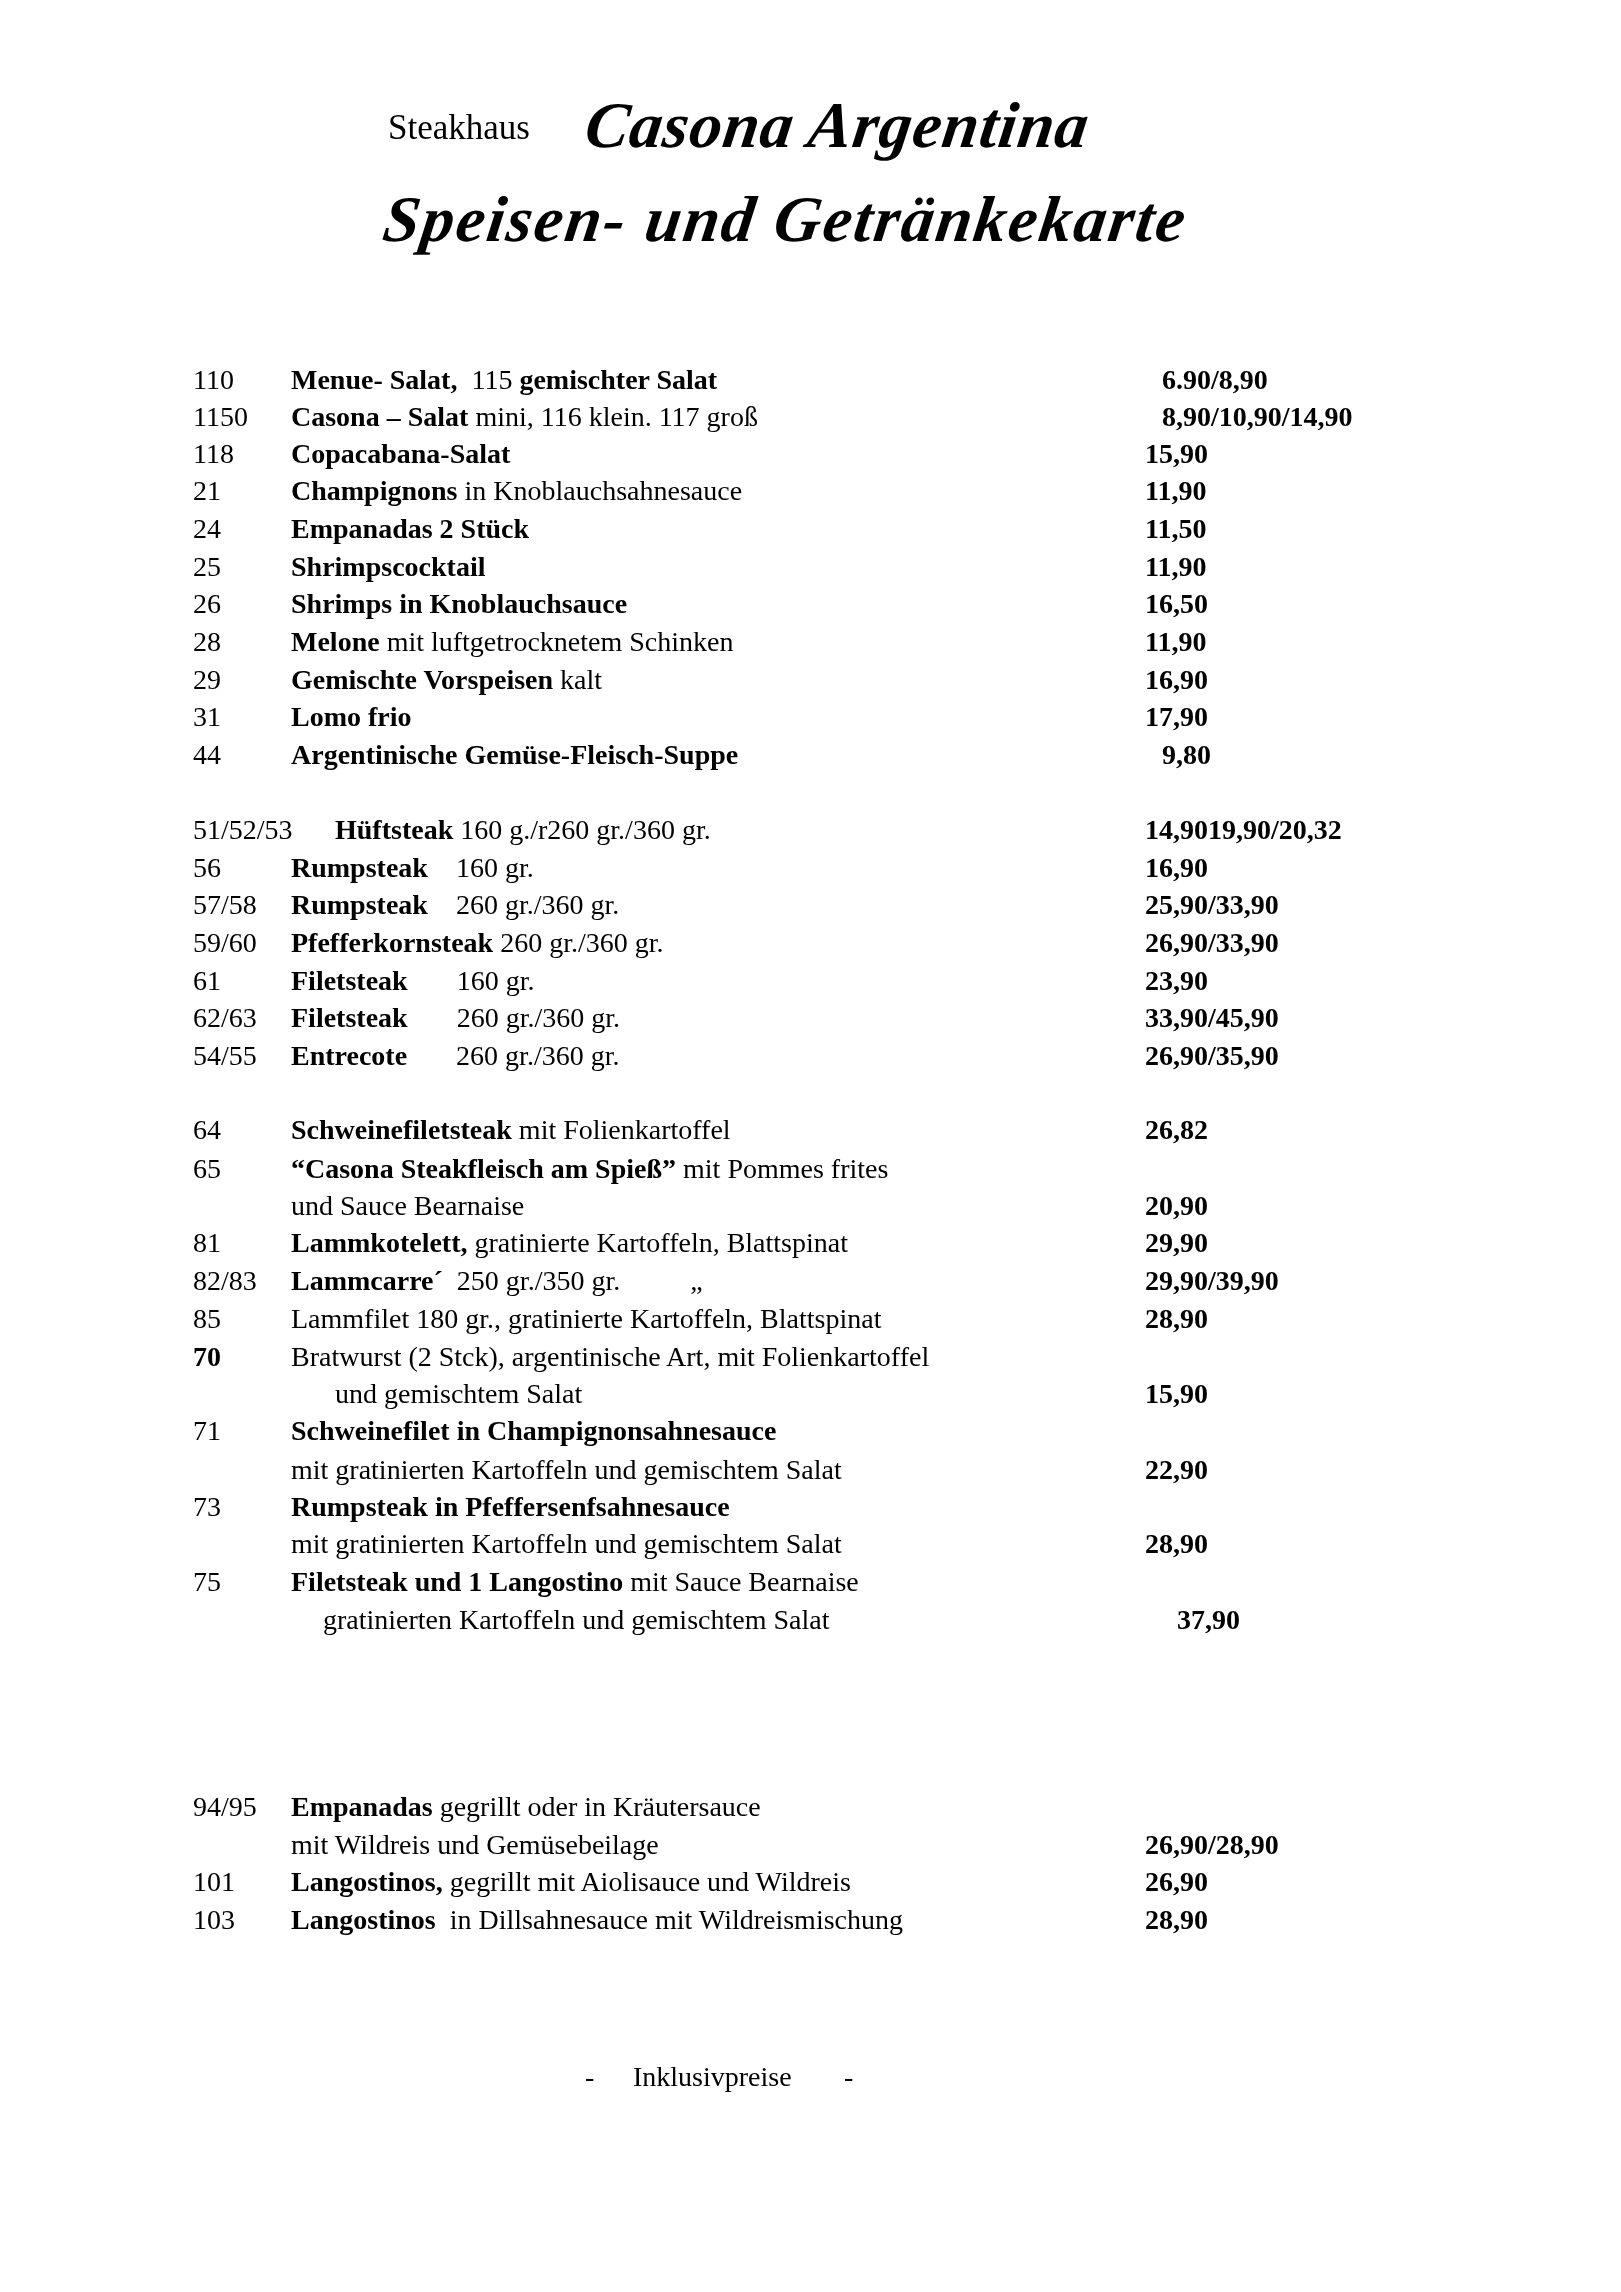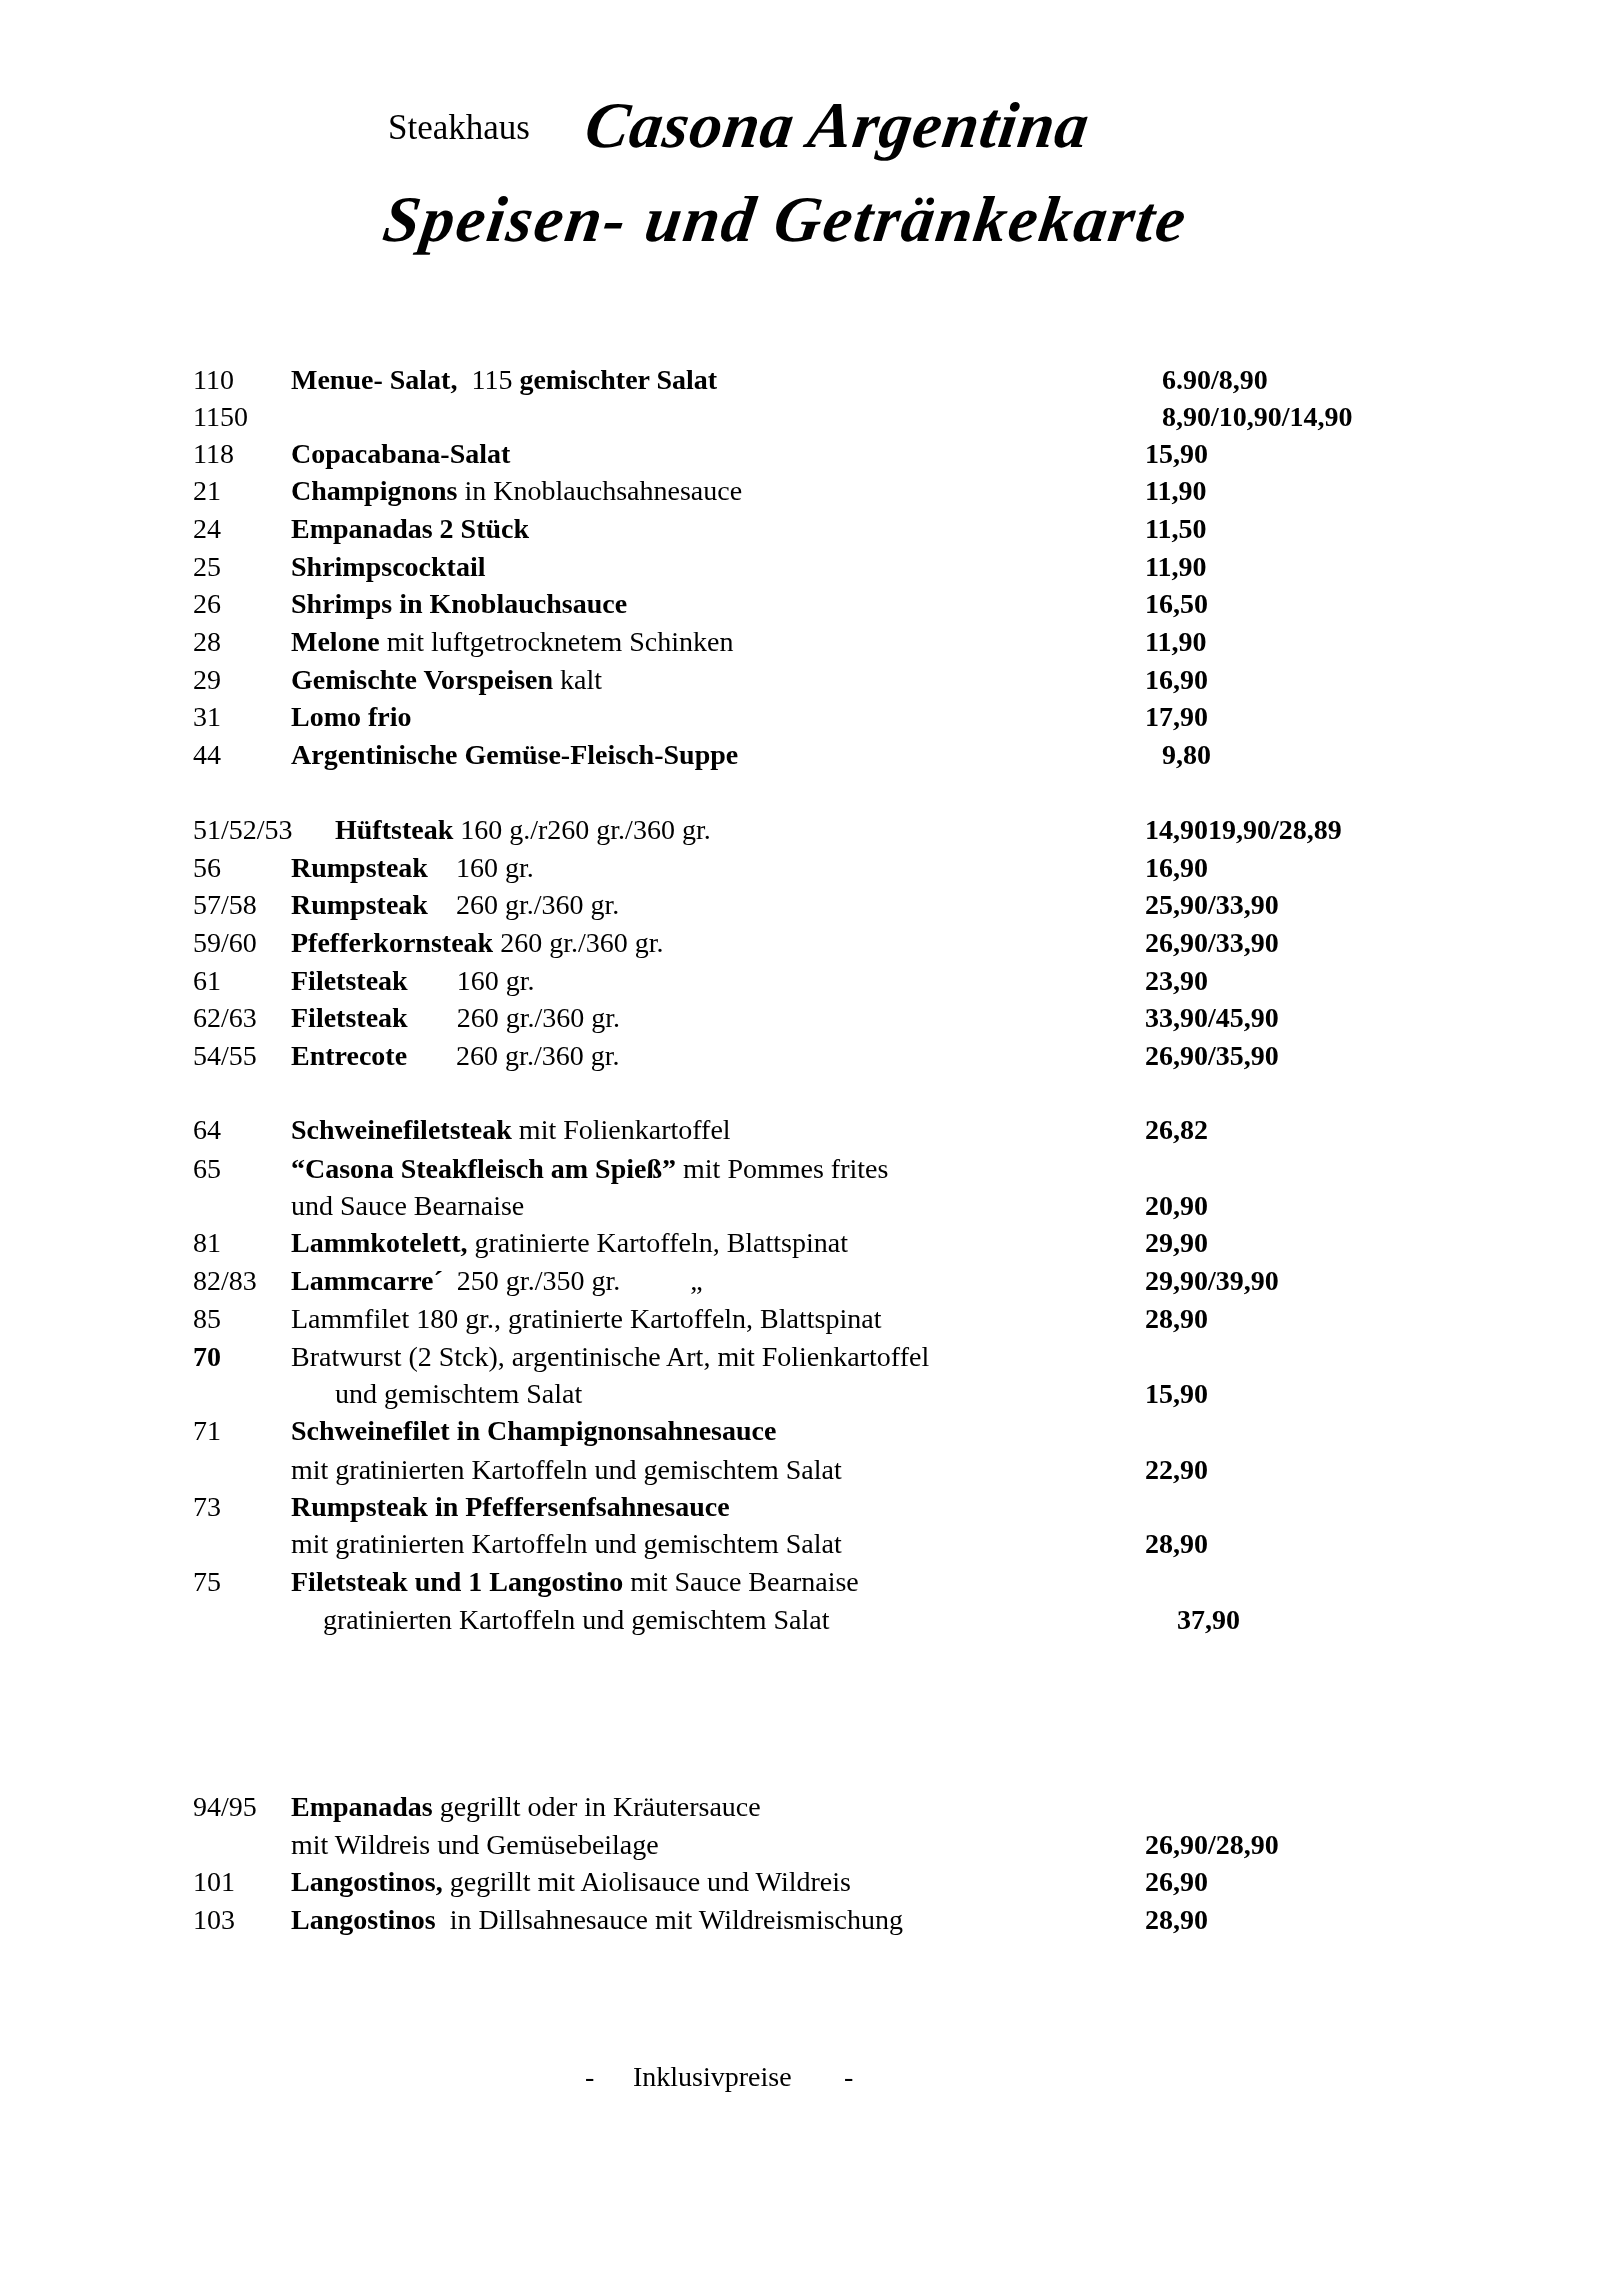--- a/index.html
+++ b/index.html
@@ -36,20 +36,21 @@
 
 <div id="menu">
     <div>
       <div class="line" style="top: 361px;">
         <span class="num">110</span>
         <span class="desc"><span class="b" style="white-space: pre;">Menue- Salat,</span><span style="white-space: pre;">  115 </span><span class="b" style="white-space: pre;">gemischter Salat</span></span>
         <span class="price indent">6.90/8,90</span>
       </div>
       <div class="line" style="top: 398px;">
         <span class="num">1150</span>
+        <span class="desc"><span class="b" style="white-space: pre;">Casona – Salat</span><span style="white-space: pre;"> mini, 116 klein. 117 groß</span></span>
         <span class="price indent">8,90/10,90/14,90</span>
       </div>
       <div class="line" style="top: 435px;">
         <span class="num">118</span>
         <span class="desc"><span class="b" style="white-space: pre;">Copacabana-Salat</span></span>
         <span class="price">15,90</span>
       </div>
       <div class="line" style="top: 472px;">
         <span class="num">21</span>
         <span class="desc"><span class="b" style="white-space: pre;">Champignons</span><span style="white-space: pre;"> in Knoblauchsahnesauce</span></span>
@@ -88,21 +89,21 @@
       <div class="line" style="top: 736px;">
         <span class="num">44</span>
         <span class="desc"><span class="b" style="white-space: pre;">Argentinische Gemüse-Fleisch-Suppe</span></span>
         <span class="price indent">9,80</span>
       </div>
     </div>
     <div>
       <div class="line" style="top: 811px;">
         <span class="num">51/52/53</span>
         <span class="desc wide"><span class="b" style="white-space: pre;">Hüftsteak</span><span style="white-space: pre;"> 160 g./r260 gr./360 gr.</span></span>
-        <span class="price">14,9019,90/28,89</span>
+        <span class="price">14,9019,90/20,32</span>
       </div>
       <div class="line" style="top: 849px;">
         <span class="num">56</span>
         <span class="desc"><span class="b" style="white-space: pre;">Rumpsteak</span><span style="white-space: pre;">    160 gr.</span></span>
         <span class="price">16,90</span>
       </div>
       <div class="line" style="top: 886px;">
         <span class="num">57/58</span>
         <span class="desc"><span class="b" style="white-space: pre;">Rumpsteak</span><span style="white-space: pre;">    260 gr./360 gr.</span></span>
         <span class="price">25,90/33,90</span>

